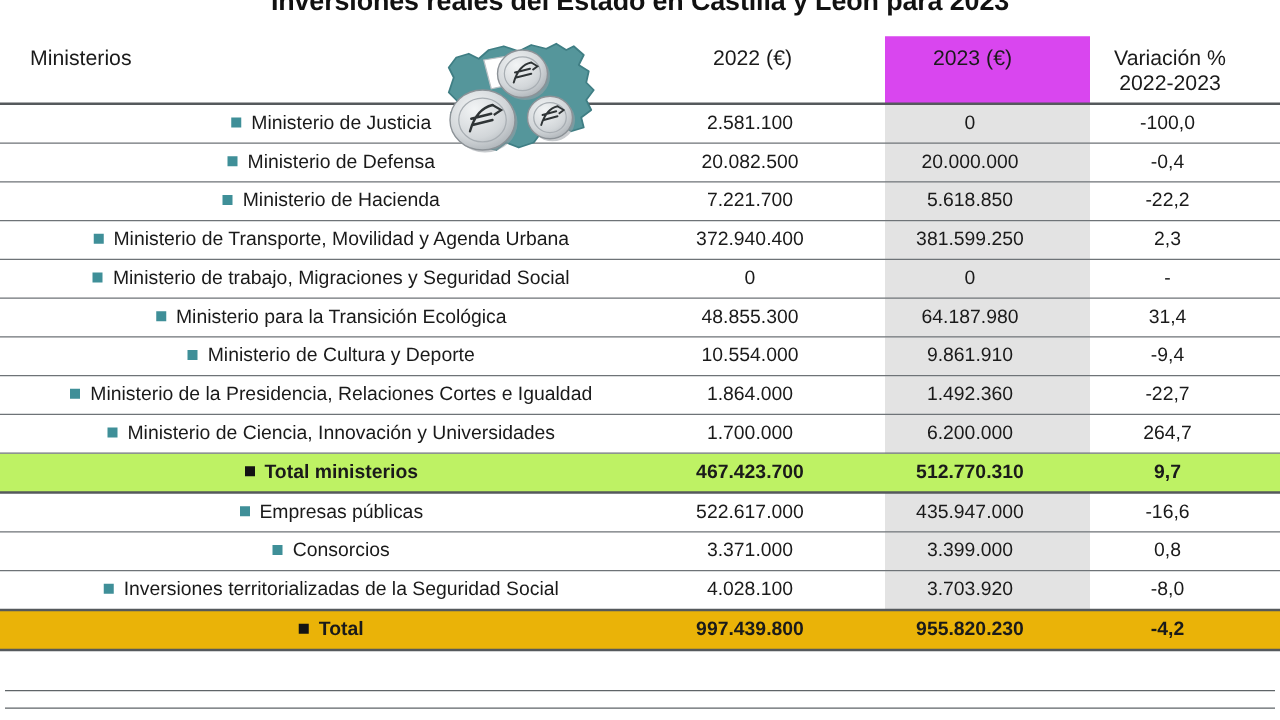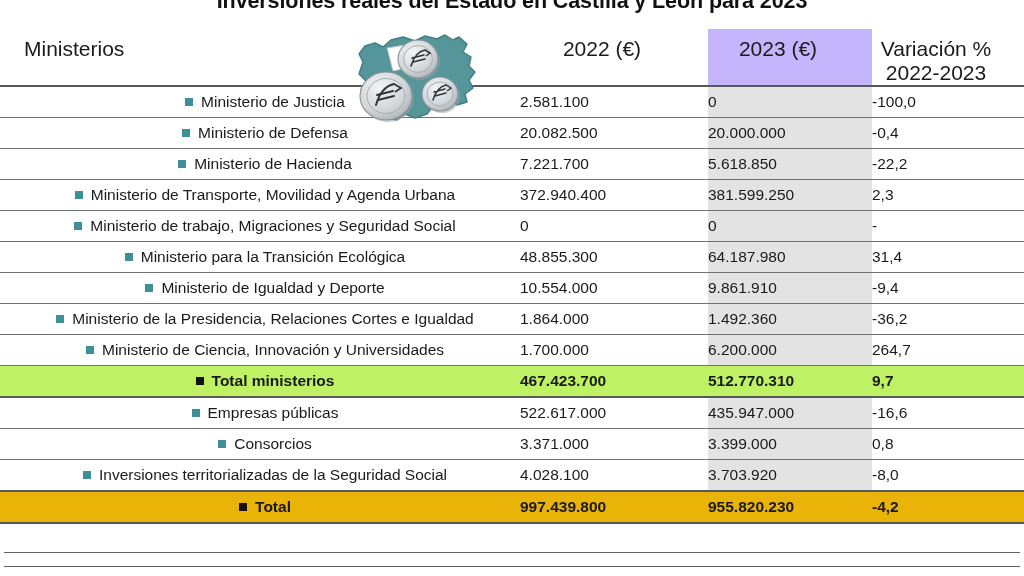--- a/index.html
+++ b/index.html
@@ -42,52 +42,52 @@
     border-collapse: collapse;
     table-layout: fixed;
   }
   col.c-name  { width: 520px; }
   col.c-2022  { width: 188px; }
   col.c-2023  { width: 164px; }
   col.c-var   { width: 152px; }
 
   thead th {
     font-weight: normal;
-    font-size: 21px;
+    font-size: 17px;
     vertical-align: top;
     padding: 8px 0 0 0;
     height: 54px;
     box-sizing: border-box;
   }
   th.h-name {
     text-align: left;
     padding-left: 24px;
   }
   th.h-num {
     padding-right: 24px;
   }
   th.h-2023 {
-    background: #c4b5fd;
+    background: #d946ef;
   }
   th.h-var .vline2 { display: block; }
 
   thead tr { border-bottom: 2.5px solid #55595c; }
 
   tbody td {
     font-size: 15.5px;
     height: 30px;
     padding: 0;
     box-sizing: border-box;
     border-bottom: 1.2px solid #6e7377;
     vertical-align: middle;
     line-height: 30px;
     white-space: nowrap;
   }
   td.t-name { text-align: center; padding-left: 10px; }
-  td.t-num  { text-align: left; padding-right: 28px; }
+  td.t-num  { text-align: center; padding-right: 28px; }
   td.t-2023 { background: #e3e3e3; }
 
   .bullet {
     display: inline-block;
     width: 8px;
     height: 8px;
     background: #3f8f98;
     margin-right: 8px;
     vertical-align: 1px;
   }
@@ -186,30 +186,30 @@
           <td class="t-num t-2023">0</td>
           <td class="t-num">-</td>
         </tr>
         <tr class="row-normal">
           <td class="t-name"><span class="bullet"></span><span>Ministerio para la Transición Ecológica</span></td>
           <td class="t-num">48.855.300</td>
           <td class="t-num t-2023">64.187.980</td>
           <td class="t-num">31,4</td>
         </tr>
         <tr class="row-normal">
-          <td class="t-name"><span class="bullet"></span><span>Ministerio de Igualdad y Deporte</span></td>
+          <td class="t-name"><span class="bullet"></span><span>Ministerio de Cultura y Deporte</span></td>
           <td class="t-num">10.554.000</td>
           <td class="t-num t-2023">9.861.910</td>
           <td class="t-num">-9,4</td>
         </tr>
         <tr class="row-normal">
           <td class="t-name"><span class="bullet"></span><span>Ministerio de la Presidencia, Relaciones Cortes e Igualdad</span></td>
           <td class="t-num">1.864.000</td>
           <td class="t-num t-2023">1.492.360</td>
-          <td class="t-num">-36,2</td>
+          <td class="t-num">-22,7</td>
         </tr>
         <tr class="row-normal">
           <td class="t-name"><span class="bullet"></span><span>Ministerio de Ciencia, Innovación y Universidades</span></td>
           <td class="t-num">1.700.000</td>
           <td class="t-num t-2023">6.200.000</td>
           <td class="t-num">264,7</td>
         </tr>
         <tr class="row-subtotal">
           <td class="t-name"><span class="bullet"></span><span>Total ministerios</span></td>
           <td class="t-num">467.423.700</td>

